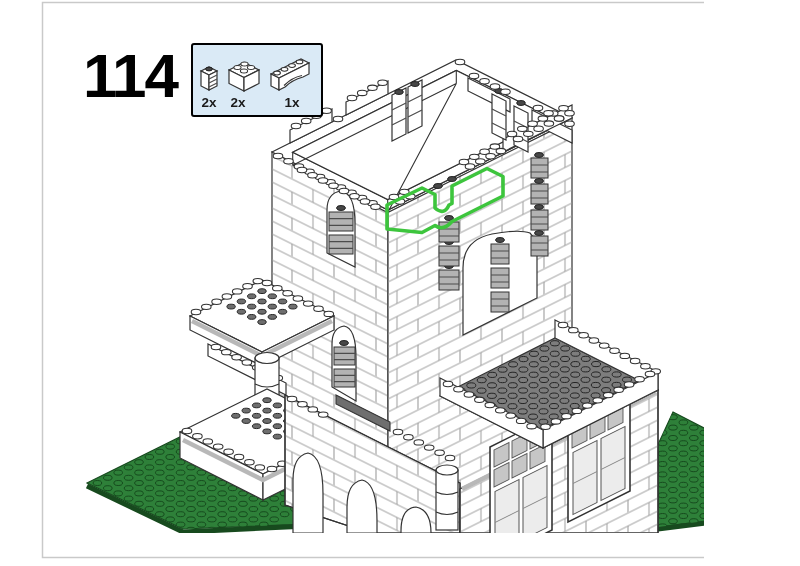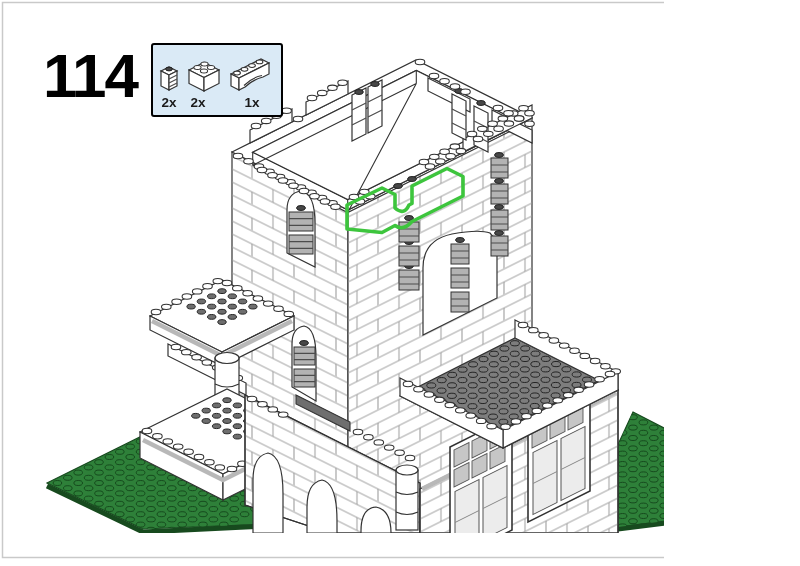--- a/index.html
+++ b/index.html
@@ -2,21 +2,21 @@
 <html style="--page_bg: #ffffff; --page_border: #c9c9c9; --callout_bg: #daeaf6; --callout_border: #000000; --outline: #333333; --highlight: #3dc53d; --baseplate: #2e8039; --baseplate_dark: #174a1e; --roof: #7d7d7d; --tile: #b8b8b8; --grille: #b3b3b3; --dark_stud: #474747; --text: #000000;"><head>
 <meta charset="utf-8">
 <style>
   :root{
     --page_bg:#ffffff; --page_border:#c9c9c9; --callout_bg:#daeaf6; --callout_border:#000000;
     --outline:#333333; --highlight:#3dc53d; --baseplate:#2e8039; --baseplate_dark:#174a1e;
     --roof:#7d7d7d; --tile:#b8b8b8; --grille:#b3b3b3; --dark_stud:#474747; --text:#000000;
   }
   html,body{margin:0;padding:0;background:#fff;}
   .page{width:664px;height:566px;position:relative;background:var(--page_bg);
-        font-family:"Liberation Sans",sans-serif;overflow:hidden;}
+        font-family:"Liberation Sans",sans-serif;overflow:hidden;margin-left:40px;}
   svg{display:block;}
   text{font-family:"Liberation Sans","DejaVu Sans",sans-serif;}
   .stepnum{font-size:62px;font-weight:bold;fill:var(--text);letter-spacing:-2px;}
   .cnt{font-size:13.5px;font-weight:bold;fill:#1a1a1a;text-anchor:middle;}
   .ln{stroke:var(--outline);stroke-width:1.1;fill:none;}
   .face{fill:#ffffff;stroke:var(--outline);stroke-width:1.2;}
   .sw{fill:#ffffff;stroke:var(--outline);stroke-width:1.05;}
   .sd{fill:var(--dark_stud);stroke:#1f1f1f;stroke-width:1;}
   .sg{fill:#6e6e6e;stroke:#262626;stroke-width:1;}
   .sr{fill:#7d7d7d;stroke:#242424;stroke-width:1;}

